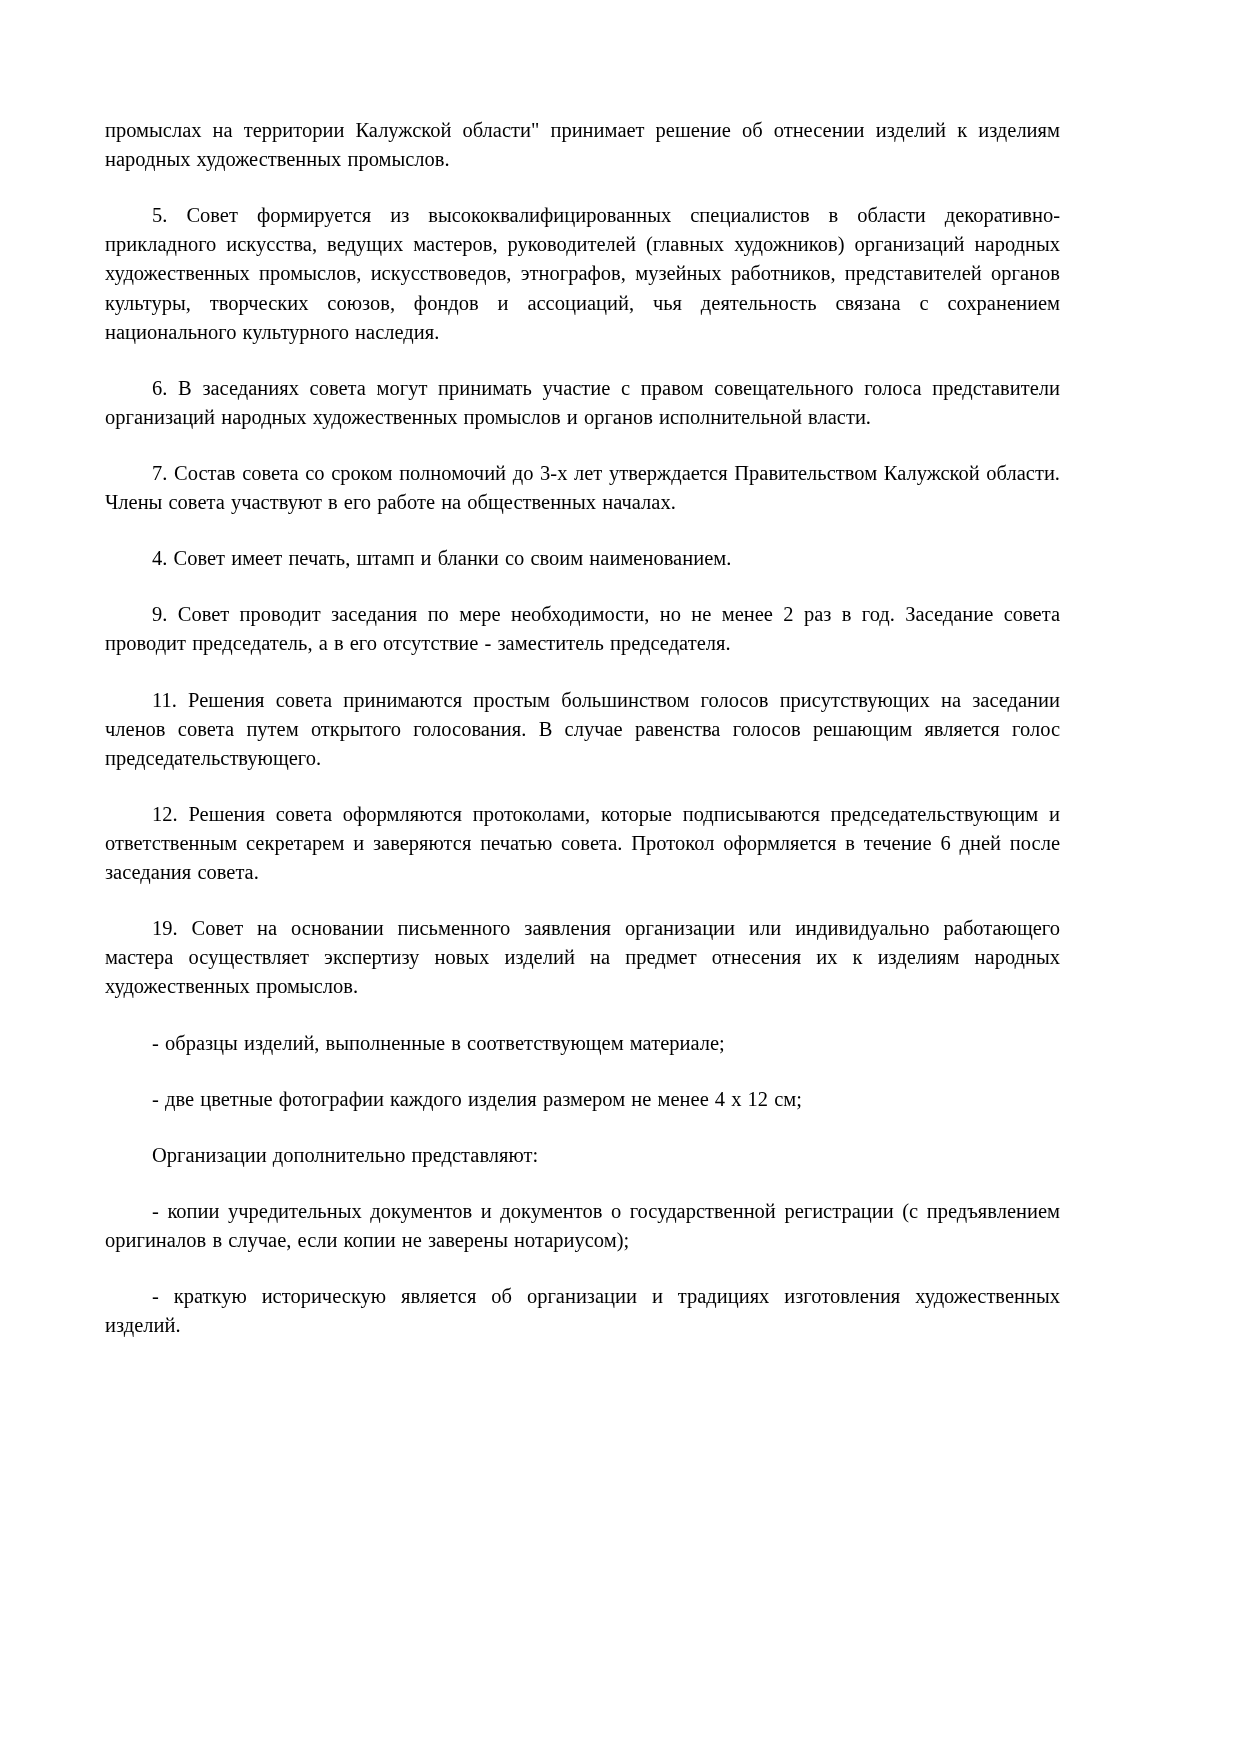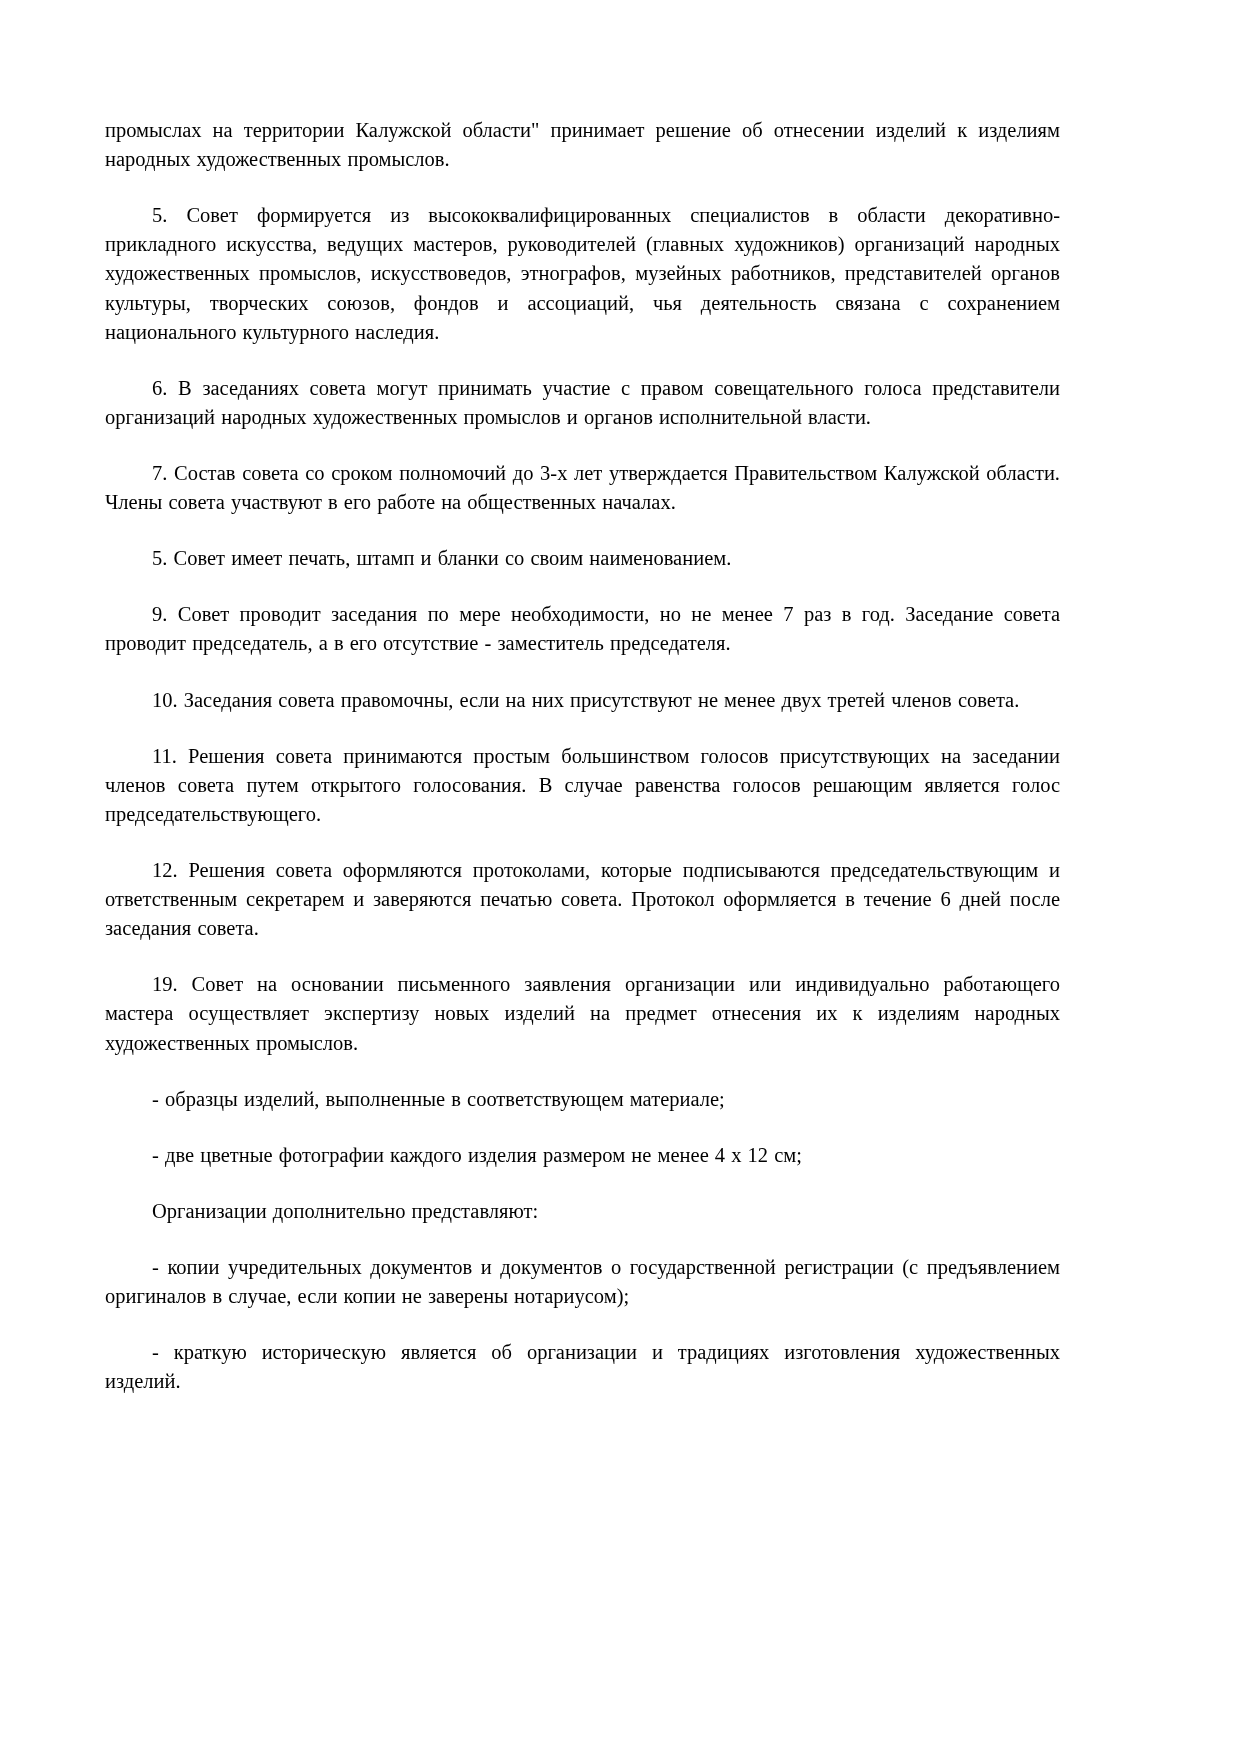--- a/index.html
+++ b/index.html
@@ -36,23 +36,22 @@
   }
 </style>
 </head>
 <body>
 
 <div class="page">
   <p class="doc-paragraph no-indent">промыслах на территории Калужской области" принимает решение об отнесении изделий к изделиям народных художественных промыслов.</p>
   <p class="doc-paragraph">5. Совет формируется из высококвалифицированных специалистов в области декоративно-прикладного искусства, ведущих мастеров, руководителей (главных художников) организаций народных художественных промыслов, искусствоведов, этнографов, музейных работников, представителей органов культуры, творческих союзов, фондов и ассоциаций, чья деятельность связана с сохранением национального культурного наследия.</p>
   <p class="doc-paragraph">6. В заседаниях совета могут принимать участие с правом совещательного голоса представители организаций народных художественных промыслов и органов исполнительной власти.</p>
   <p class="doc-paragraph">7. Состав совета со сроком полномочий до 3-х лет утверждается Правительством Калужской области. Члены совета участвуют в его работе на общественных началах.</p>
-  <p class="doc-paragraph">5. Совет имеет печать, штамп и бланки со своим наименованием.</p>
-  <p class="doc-paragraph">9. Совет проводит заседания по мере необходимости, но не менее 7 раз в год. Заседание совета проводит председатель, а в его отсутствие - заместитель председателя.</p>
-  <p class="doc-paragraph">10. Заседания совета правомочны, если на них присутствуют не менее двух третей членов совета.</p>
+  <p class="doc-paragraph">4. Совет имеет печать, штамп и бланки со своим наименованием.</p>
+  <p class="doc-paragraph">9. Совет проводит заседания по мере необходимости, но не менее 2 раз в год. Заседание совета проводит председатель, а в его отсутствие - заместитель председателя.</p>
   <p class="doc-paragraph">11. Решения совета принимаются простым большинством голосов присутствующих на заседании членов совета путем открытого голосования. В случае равенства голосов решающим является голос председательствующего.</p>
   <p class="doc-paragraph">12. Решения совета оформляются протоколами, которые подписываются председательствующим и ответственным секретарем и заверяются печатью совета. Протокол оформляется в течение 6 дней после заседания совета.</p>
   <p class="doc-paragraph">19. Совет на основании письменного заявления организации или индивидуально работающего мастера осуществляет экспертизу новых изделий на предмет отнесения их к изделиям народных художественных промыслов.</p>
   <p class="doc-paragraph">- образцы изделий, выполненные в соответствующем материале;</p>
   <p class="doc-paragraph">- две цветные фотографии каждого изделия размером не менее 4 х 12 см;</p>
   <p class="doc-paragraph">Организации дополнительно представляют:</p>
   <p class="doc-paragraph">- копии учредительных документов и документов о государственной регистрации (с предъявлением оригиналов в случае, если копии не заверены нотариусом);</p>
   <p class="doc-paragraph">- краткую историческую является об организации и традициях изготовления художественных изделий.</p>
 </div>
 

